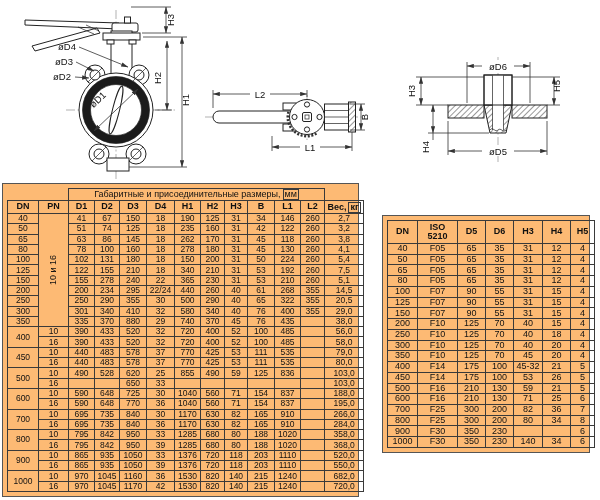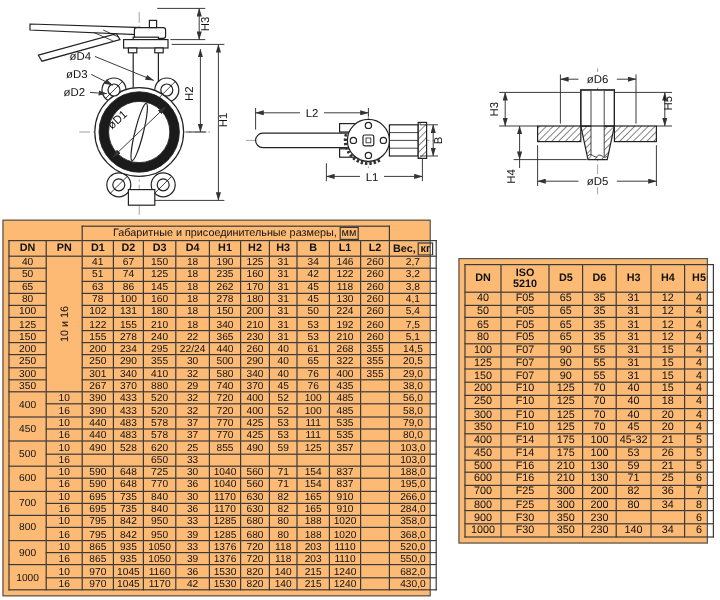--- a/index.html
+++ b/index.html
@@ -348,21 +348,21 @@
           <td>580</td>
           <td>340</td>
           <td>40</td>
           <td>76</td>
           <td>400</td>
           <td>355</td>
           <td>29,0</td>
         </tr>
         <tr>
           <td>350</td>
-          <td>267</td>
+          <td>335</td>
           <td>370</td>
           <td>880</td>
           <td>29</td>
           <td>740</td>
           <td>370</td>
           <td>45</td>
           <td>76</td>
           <td>435</td>
           <td></td>
           <td>38,0</td>
@@ -429,21 +429,21 @@
           <td rowspan="2">500</td>
           <td>10</td>
           <td>490</td>
           <td>528</td>
           <td>620</td>
           <td>25</td>
           <td>855</td>
           <td>490</td>
           <td>59</td>
           <td>125</td>
-          <td>357</td>
+          <td>836</td>
           <td></td>
           <td>103,0</td>
         </tr>
         <tr>
           <td>16</td>
           <td></td>
           <td></td>
           <td>650</td>
           <td>33</td>
           <td></td>
@@ -590,21 +590,21 @@
           <td>970</td>
           <td>1045</td>
           <td>1170</td>
           <td>42</td>
           <td>1530</td>
           <td>820</td>
           <td>140</td>
           <td>215</td>
           <td>1240</td>
           <td></td>
-          <td>430,0</td>
+          <td>720,0</td>
         </tr>
       </tbody>
   </table>
 </div>
 
 <div id="t2wrap" class="tblwrap">
   <table id="t2">
     <colgroup>
       <col style="width:30px">
         <col style="width:40px">

